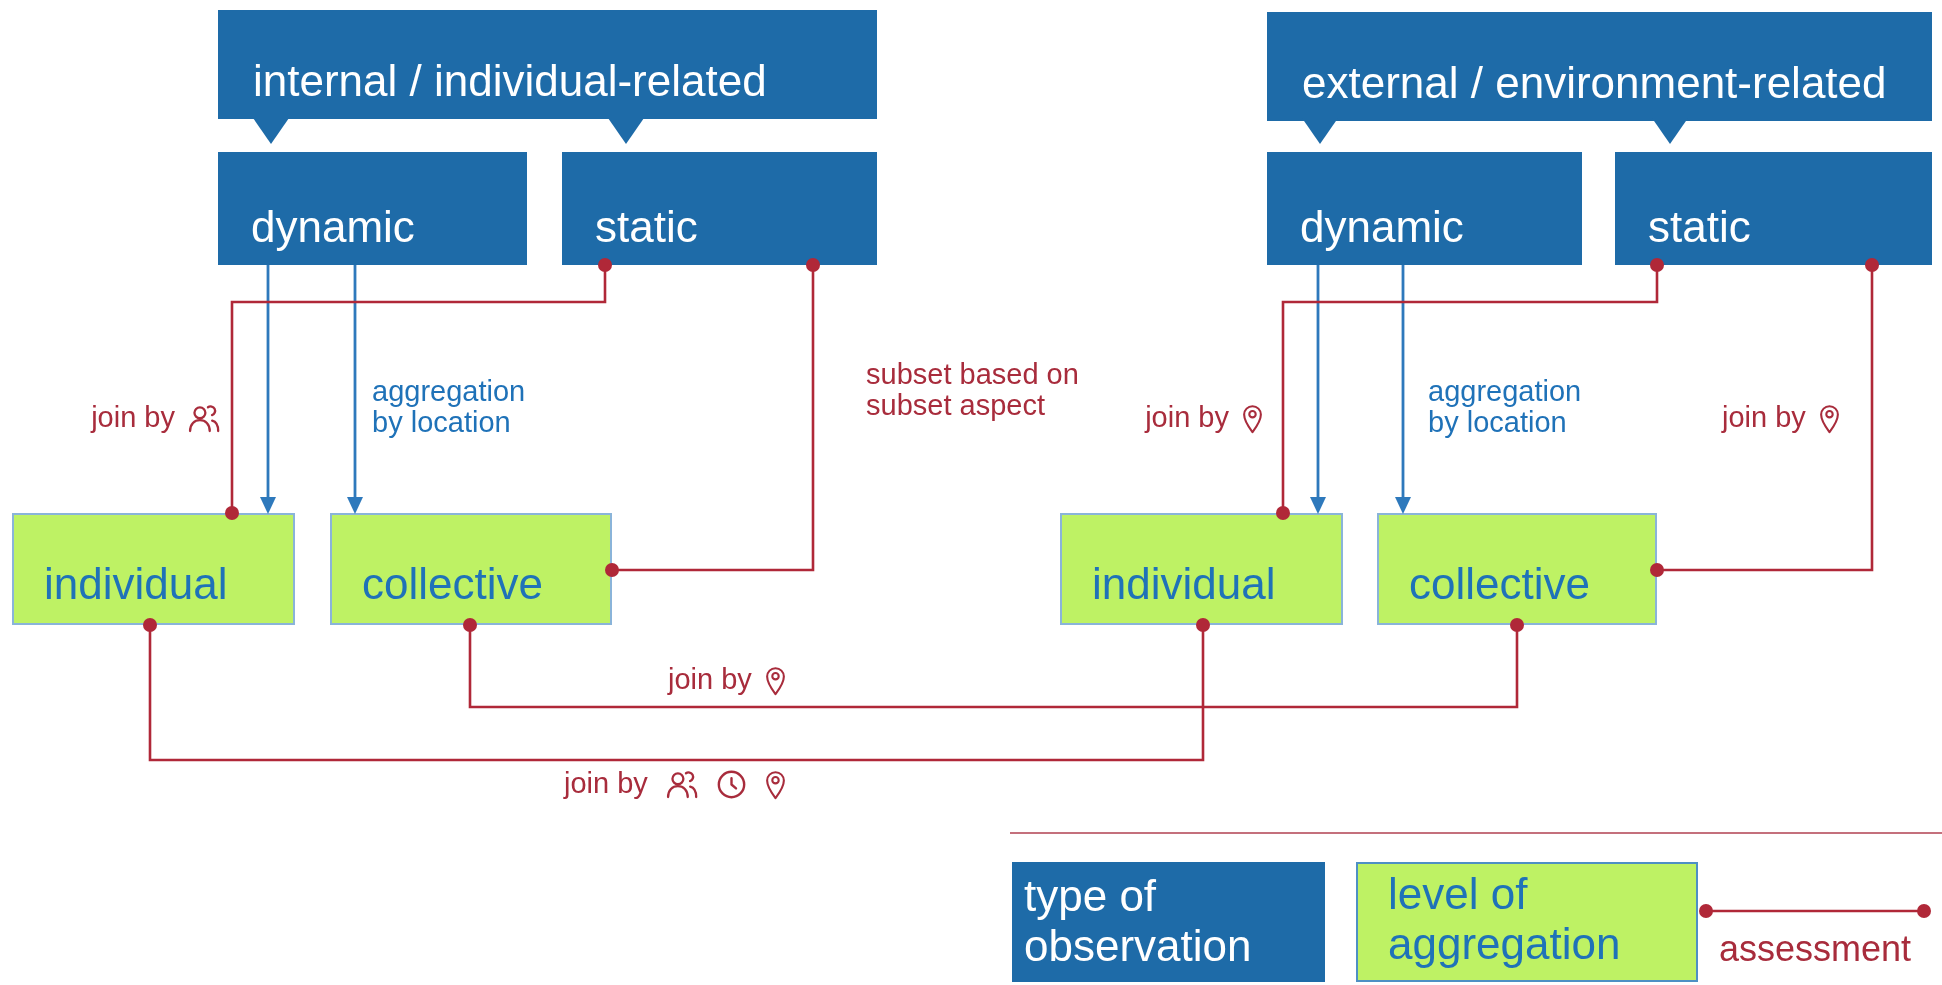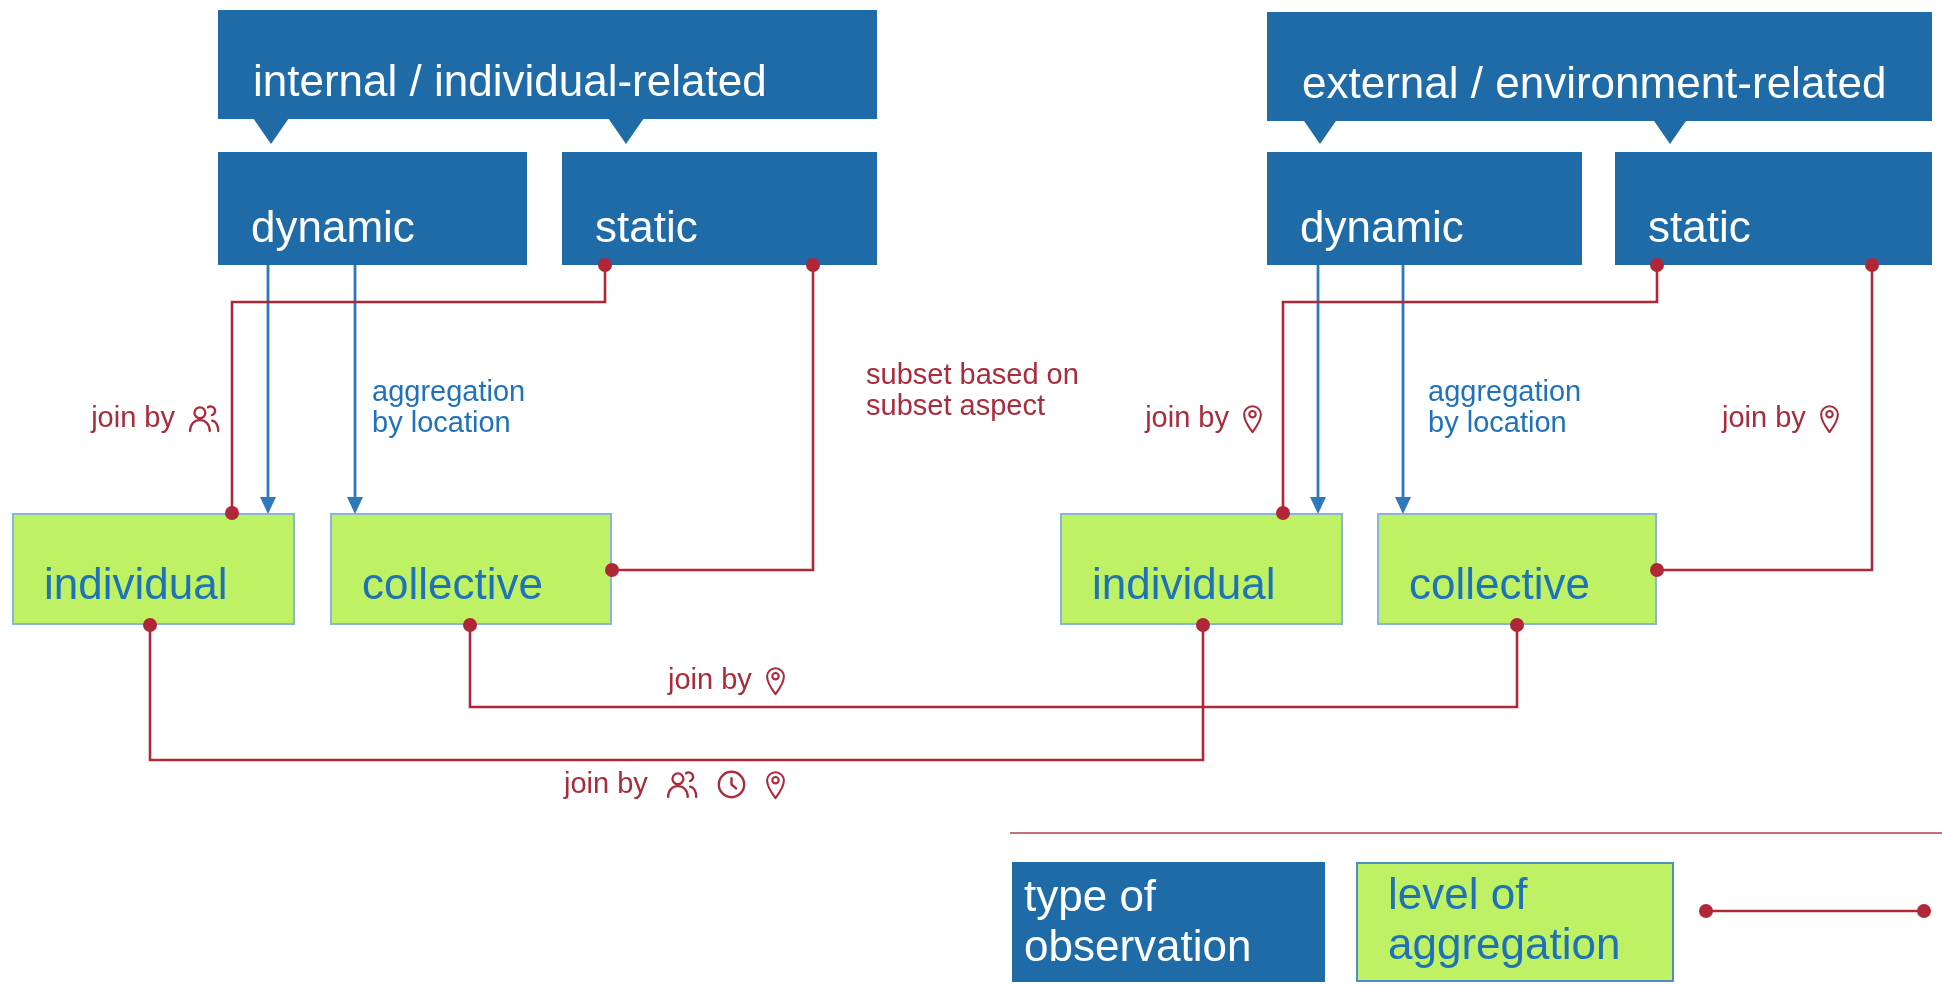--- a/index.html
+++ b/index.html
@@ -226,21 +226,22 @@
     </span>
   </div>
 
   <div class="box box-filled" style="left:1012px;top:862px;width:313px;height:120px;padding-bottom:12px;line-height:1.12;padding-left:12px;">
     <span>
       <span style="display:block">type of</span>
       <span style="display:block">observation</span>
     </span>
   </div>
 
-  <div class="box box-outline box-legend-outline" style="left:1356px;top:862px;width:318px;height:120px;padding-bottom:12px;line-height:1.12;">
+  <div class="box box-outline box-legend-outline" style="left:1356px;top:862px;width:342px;height:120px;padding-bottom:12px;line-height:1.12;">
     <span>
       <span style="display:block">level of</span>
       <span style="display:block">aggregation</span>
     </span>
   </div>
 
+  <div class="assessment-label" style="left:1700px;top:928px;width:230px;">assessment</div>
 
 </div>
 
 </body></html>

